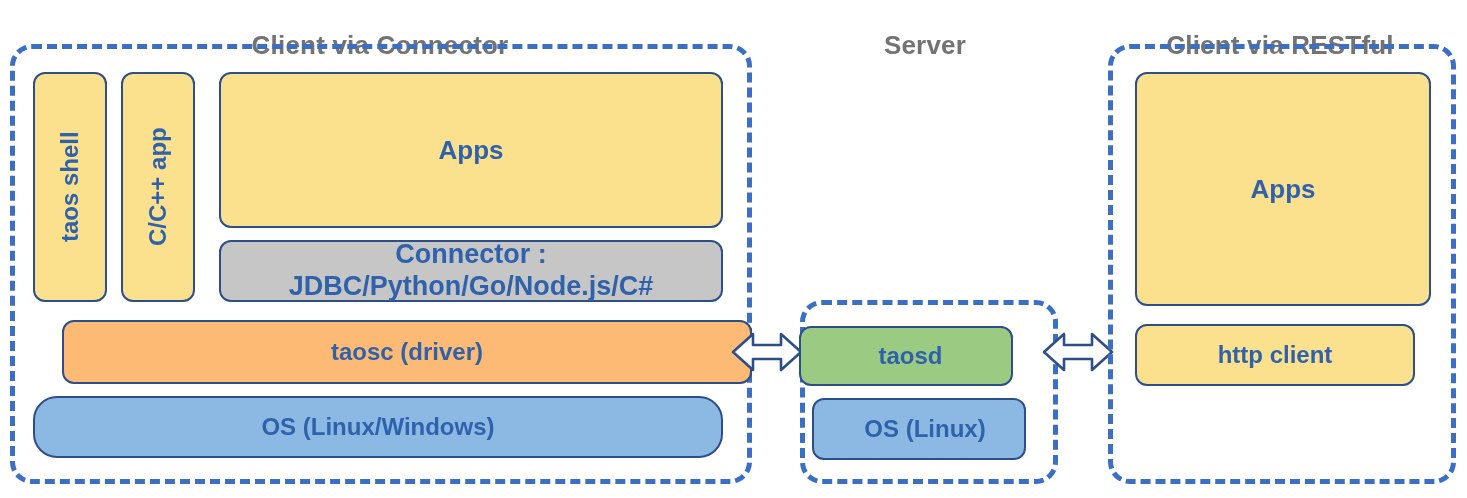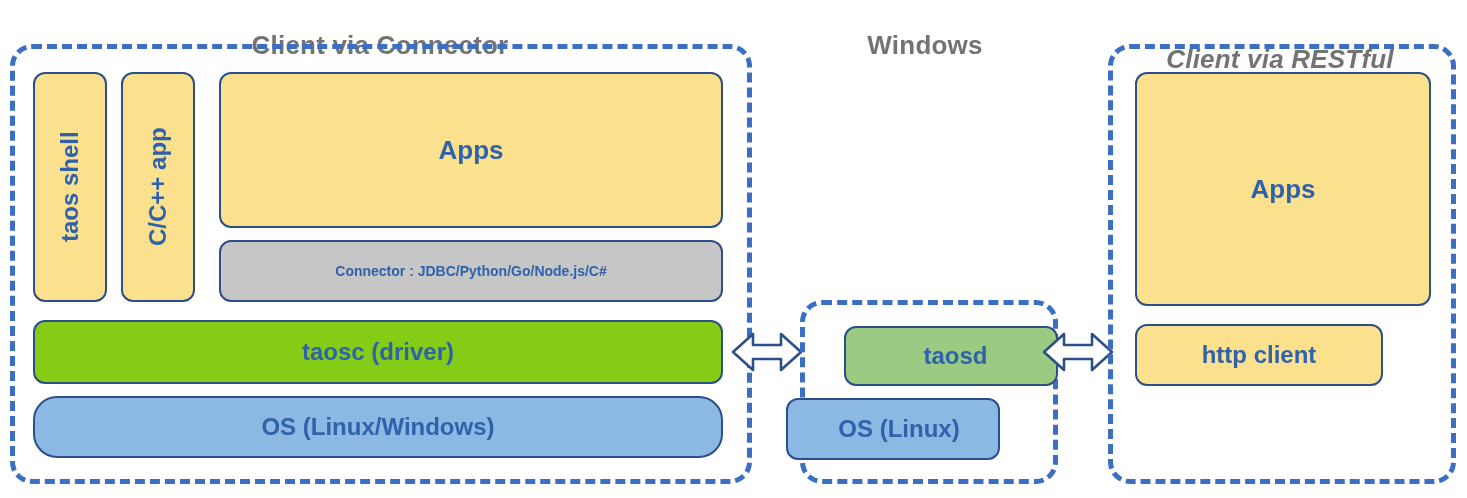--- a/index.html
+++ b/index.html
@@ -48,51 +48,51 @@
     border-radius: 12px;
     display: flex;
     align-items: center;
     justify-content: center;
     text-align: center;
     color: #2f62ab;
     font-weight: bold;
     line-height: 1.18;
   }
   .block.yellow { background: #fbe08e; }
-  .block.orange { background: #84cc16; }
+  .block.orange { background: #fdba74; margin-left: 29px; }
   .block.blue   { background: #8cb9e3; }
   .block.green  { background: #9bcb82; }
   .block.gray   { background: #c6c6c6; }
 
   .vert {
     writing-mode: vertical-rl;
     transform: rotate(180deg);
     white-space: nowrap;
   }
 
   .fs-26 { font-size: 26px; }
   .fs-24 { font-size: 24px; }
-  .fs-21 { font-size: 14px; }
+  .fs-21 { font-size: 27px; }
 
   
   .arrow {
     position: absolute;
   }
   .arrow svg { display: block; }
 </style>
 </head>
 <body>
 
 <div id="canvas">
 
   <div class="section-title" style="left:10px; top:10px; width:740px;">Client via Connector</div>
 
-  <div class="section-title" style="left:800px; top:10px; width:250px;">Windows</div>
+  <div class="section-title" style="left:800px; top:10px; width:250px;">Server</div>
 
-  <div class="section-title" style="left:1100px; top:24px; width:360px;font-style:italic;">Client via RESTful</div>
+  <div class="section-title" style="left:1100px; top:10px; width:360px;">Client via RESTful</div>
 
   <div class="group" style="left:10px; top:44px; width:742px; height:440px;"></div>
 
   <div class="block yellow vert fs-24" style="left:33px; top:72px; width:74px; height:230px;">taos shell</div>
 
   <div class="block yellow vert fs-24" style="left:121px; top:72px; width:74px; height:230px;">C/C++ app</div>
 
   <div class="block yellow fs-26" style="left:219px; top:72px; width:504px; height:156px;">Apps</div>
 
   <div class="block gray fs-21" style="left:219px; top:240px; width:504px; height:62px;">Connector : JDBC/Python/Go/Node.js/C#</div>
@@ -102,32 +102,32 @@
   <div class="block blue fs-24" style="left:33px; top:396px; width:690px; height:62px;border-radius:24px;">OS (Linux/Windows)</div>
 
   <div class="arrow" style="left:731px; top:328px;">
     <svg width="72" height="48" viewBox="0 0 72 48">
       <polygon points="2,24 22,6 22,17 50,17 50,6 70,24 50,42 50,31 22,31 22,42" fill="#ffffff" stroke="#2d4f89" stroke-width="2.6" stroke-linejoin="round"></polygon>
     </svg>
   </div>
 
   <div class="group" style="left:800px; top:300px; width:258px; height:184px;"></div>
 
-  <div class="block green fs-24" style="left:844px; top:326px; width:214px; height:60px;padding-left:9px;">taosd</div>
+  <div class="block green fs-24" style="left:799px; top:326px; width:214px; height:60px;padding-left:9px;">taosd</div>
 
-  <div class="block blue fs-24" style="left:786px; top:398px; width:214px; height:62px;padding-left:12px;">OS (Linux)</div>
+  <div class="block blue fs-24" style="left:812px; top:398px; width:214px; height:62px;padding-left:12px;">OS (Linux)</div>
 
   <div class="arrow" style="left:1042px; top:328px;">
     <svg width="72" height="48" viewBox="0 0 72 48">
       <polygon points="2,24 22,6 22,17 50,17 50,6 70,24 50,42 50,31 22,31 22,42" fill="#ffffff" stroke="#2d4f89" stroke-width="2.6" stroke-linejoin="round"></polygon>
     </svg>
   </div>
 
   <div class="group" style="left:1108px; top:44px; width:348px; height:440px;"></div>
 
   <div class="block yellow fs-26" style="left:1135px; top:72px; width:296px; height:234px; flex-direction:column;">
     <span>Apps</span>
   </div>
 
-  <div class="block yellow fs-24" style="left:1135px; top:324px; width:248px; height:62px;">http client</div>
+  <div class="block yellow fs-24" style="left:1135px; top:324px; width:280px; height:62px;">http client</div>
 
 
 </div>
 
 </body></html>

